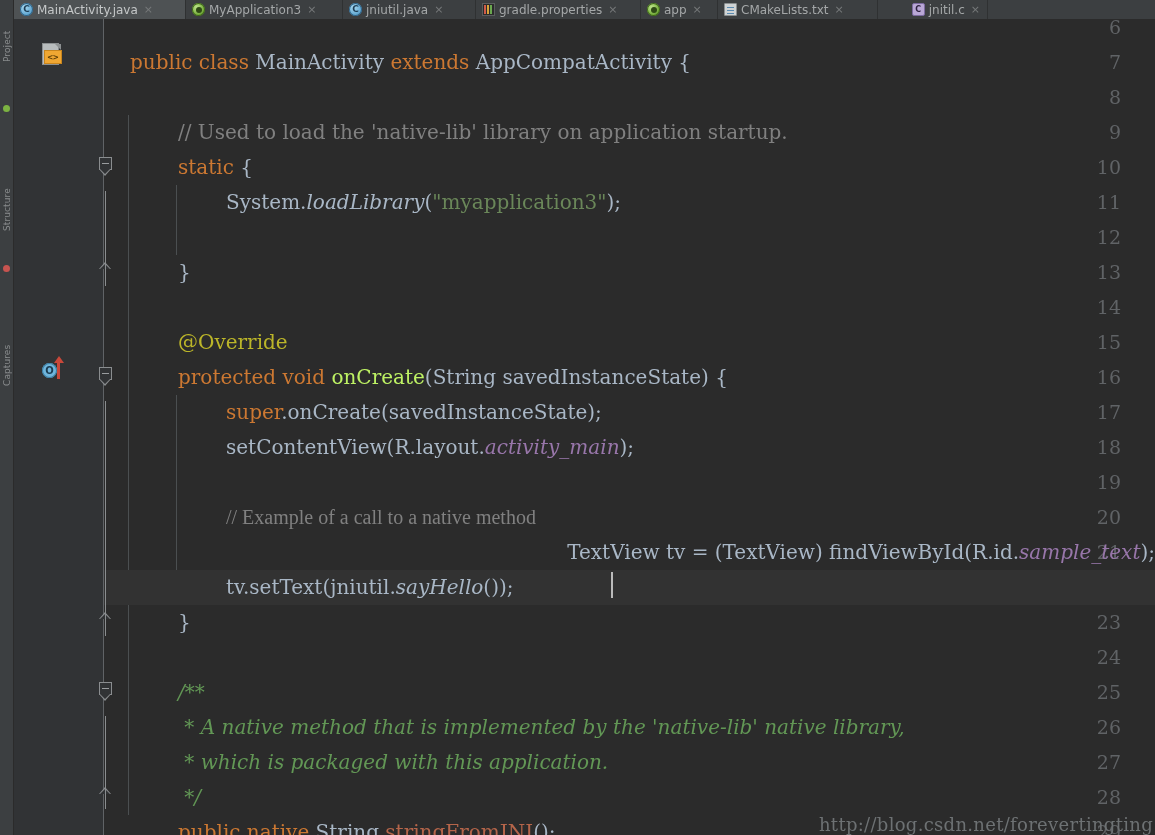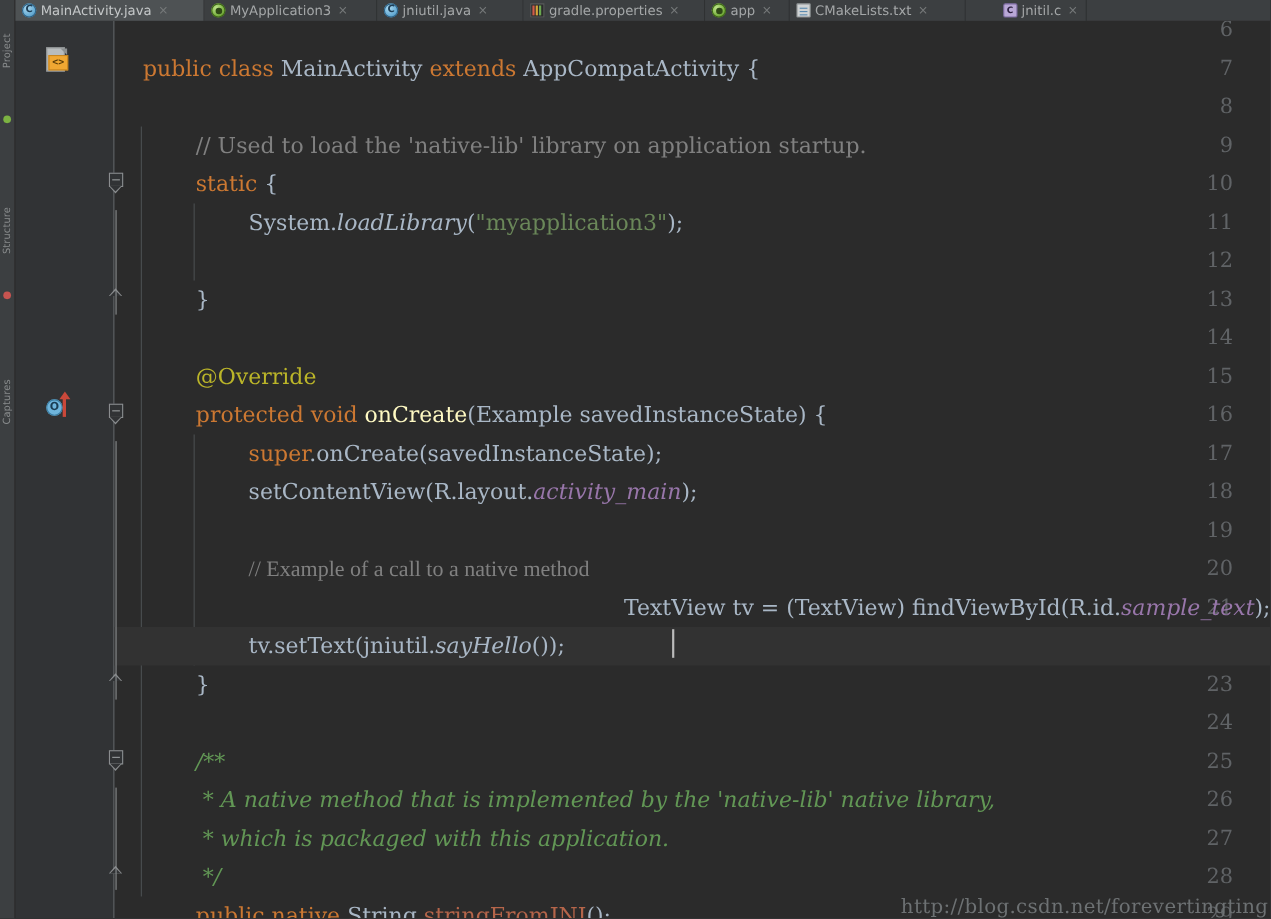--- a/index.html
+++ b/index.html
@@ -387,21 +387,21 @@
     top: 5px;
   }
 
   
   .kw   { color: #cc7832; }
   .cls  { color: #a9b7c6; }
   .cmt  { color: #808080; }
   .doc  { color: #629755; font-style: italic; }
   .str  { color: #6a8759; }
   .ann  { color: #bbb529; }
-  .mth  { color: #fef9c3; }
+  .mth  { color: #bef264; }
   .stat { color: #a9b7c6; font-style: italic; }
   .sfld { color: #9876aa; font-style: italic; }
   .nat  { color: #b5654a; }
   .pln  { color: #a9b7c6; }
 
   
   .watermark {
     position: absolute;
     right: 2px;
     top: 795px;
@@ -559,21 +559,21 @@
           <div class="line" style="top: -9px;"><span class="txt" style="padding-left: 26px;"></span></div>
           <div class="line" style="top: 26px;"><span class="txt" style="padding-left: 26px;"><span class="kw">public </span><span class="kw">class </span><span class="cls">MainActivity </span><span class="kw">extends </span><span class="cls">AppCompatActivity </span><span class="pln">{</span></span></div>
           <div class="line" style="top: 61px;"><span class="txt" style="padding-left: 26px;"></span></div>
           <div class="line" style="top: 96px;"><span class="txt" style="padding-left: 74px;"><span class="cmt">// Used to load the 'native-lib' library on application startup.</span></span></div>
           <div class="line" style="top: 131px;"><span class="txt" style="padding-left: 74px;"><span class="kw">static </span><span class="pln">{</span></span></div>
           <div class="line" style="top: 166px;"><span class="txt" style="padding-left: 122px;"><span class="pln">System</span><span class="pln">.</span><span class="stat">loadLibrary</span><span class="pln">(</span><span class="str">"myapplication3"</span><span class="pln">);</span></span></div>
           <div class="line" style="top: 201px;"><span class="txt" style="padding-left: 26px;"></span></div>
           <div class="line" style="top: 236px;"><span class="txt" style="padding-left: 74px;"><span class="pln">}</span></span></div>
           <div class="line" style="top: 271px;"><span class="txt" style="padding-left: 26px;"></span></div>
           <div class="line" style="top: 306px;"><span class="txt" style="padding-left: 74px;"><span class="ann">@Override</span></span></div>
-          <div class="line" style="top: 341px;"><span class="txt" style="padding-left: 74px;"><span class="kw">protected </span><span class="kw">void </span><span class="mth">onCreate</span><span class="pln">(</span><span class="pln">Example savedInstanceState</span><span class="pln">) {</span></span></div>
+          <div class="line" style="top: 341px;"><span class="txt" style="padding-left: 74px;"><span class="kw">protected </span><span class="kw">void </span><span class="mth">onCreate</span><span class="pln">(</span><span class="pln">String savedInstanceState</span><span class="pln">) {</span></span></div>
           <div class="line" style="top: 376px;"><span class="txt" style="padding-left: 122px;"><span class="kw">super</span><span class="pln">.onCreate(savedInstanceState);</span></span></div>
           <div class="line" style="top: 411px;"><span class="txt" style="padding-left: 122px;"><span class="pln">setContentView(R</span><span class="pln">.layout.</span><span class="sfld">activity_main</span><span class="pln">);</span></span></div>
           <div class="line" style="top: 446px;"><span class="txt" style="padding-left: 26px;"></span></div>
           <div class="line" style="top: 481px;"><span class="txt" style="padding-left: 122px; font-family: Liberation Serif, serif;"><span class="cmt">// Example of a call to a native method</span></span></div>
           <div class="line" style="top: 516px; text-align: right;"><span class="txt" style="padding-left: 122px;"><span class="pln">TextView tv = (TextView) findViewById(R</span><span class="pln">.id.</span><span class="sfld">sample_text</span><span class="pln">);</span></span></div>
           <div class="line current" style="top: 551px;"><span class="txt" style="padding-left: 122px;"><span class="pln">tv.setText(jniutil.</span><span class="stat">sayHello</span><span class="pln">());</span></span></div>
           <div class="line" style="top: 586px;"><span class="txt" style="padding-left: 74px;"><span class="pln">}</span></span></div>
           <div class="line" style="top: 621px;"><span class="txt" style="padding-left: 26px;"></span></div>
           <div class="line" style="top: 656px;"><span class="txt" style="padding-left: 74px;"><span class="doc">/**</span></span></div>
           <div class="line" style="top: 691px;"><span class="txt" style="padding-left: 74px;"><span class="doc"> * A native method that is implemented by the 'native-lib' native library,</span></span></div>

